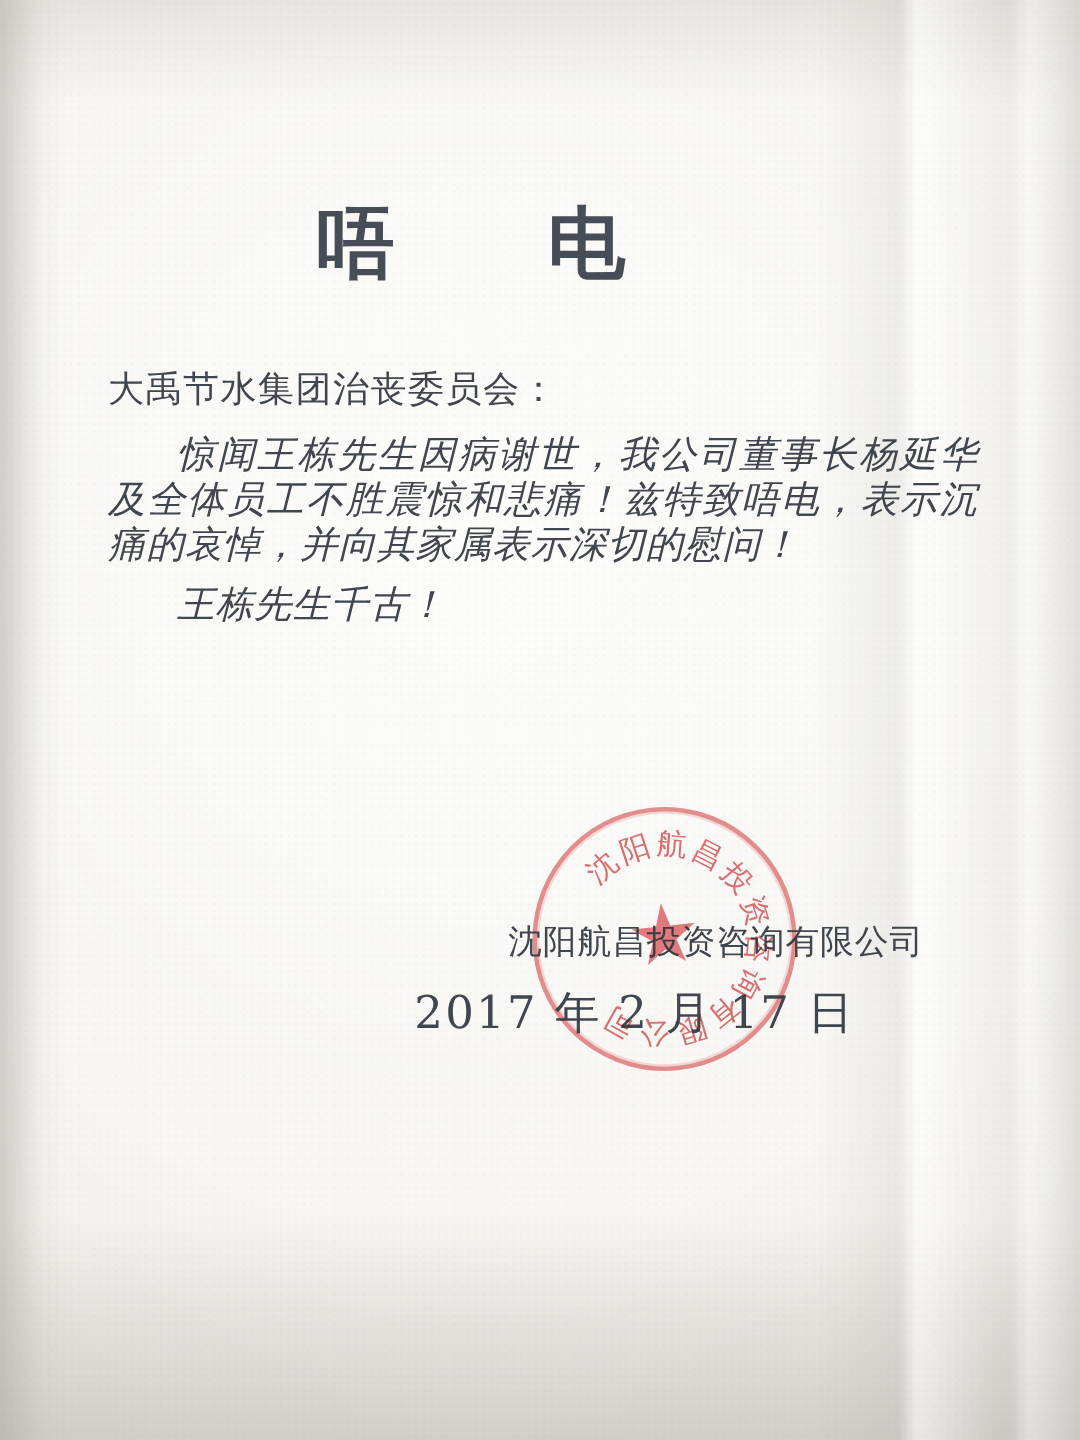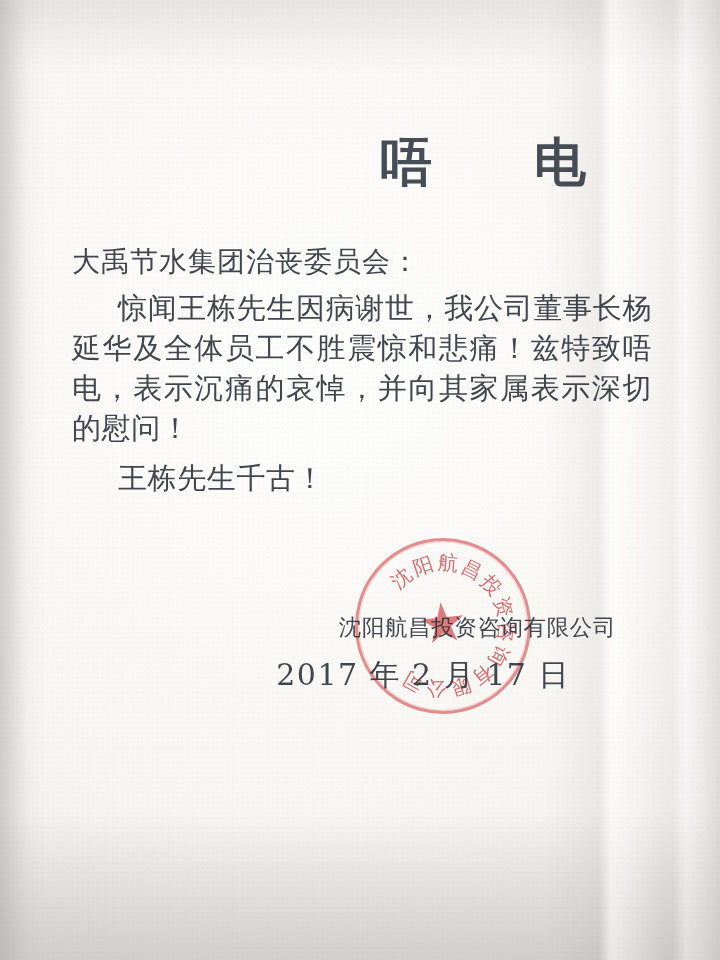--- a/index.html
+++ b/index.html
@@ -56,51 +56,52 @@
     position: absolute;
     left: 0; top: 0;
     width: 720px; height: 960px;
   }
 
   .doc-title {
     position: absolute;
     top: 128px;
     left: 0;
     width: 628px;
-    text-align: right;
+    text-align: center;
     font-family: "DejaVu Serif", serif;
     font-size: 52px;
     font-weight: 700;
     letter-spacing: 42px;
     text-indent: 42px;
     color: #2f3640;
     opacity: .88;
   }
 
   .addressee {
     position: absolute;
     left: 72px;
     top: 243px;
-    font-size: 28px;
+    font-size: 24px;
     color: #2d333c;
     letter-spacing: 1px;
     opacity: .9;
     text-align: center;
   }
 
   .body-text {
     position: absolute;
     left: 72px;
     top: 288px;
     width: 580px;
-    font-size: 29px;
-    line-height: 40px;
+    font-size: 25px;
+    line-height: 30px;
     color: #2d333c;
     letter-spacing: 0.6px;
     opacity: .9;
+    font-style: italic;
   }
   .para {
     margin: 0 0 10px 0;
     text-indent: 46px;
     text-align: justify;
   }
   .para.last {
     margin-bottom: 0;
   }
 

